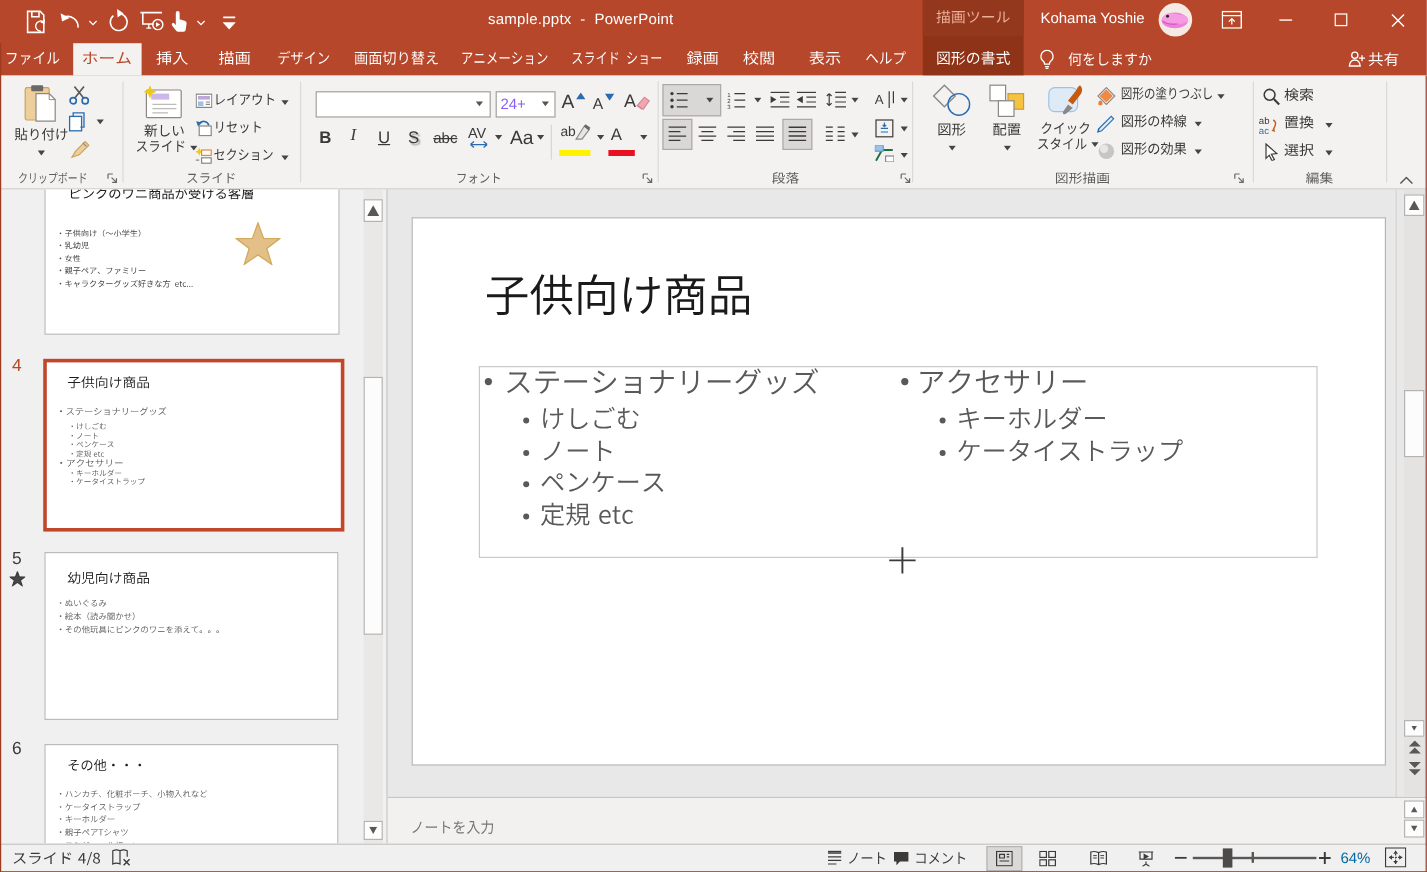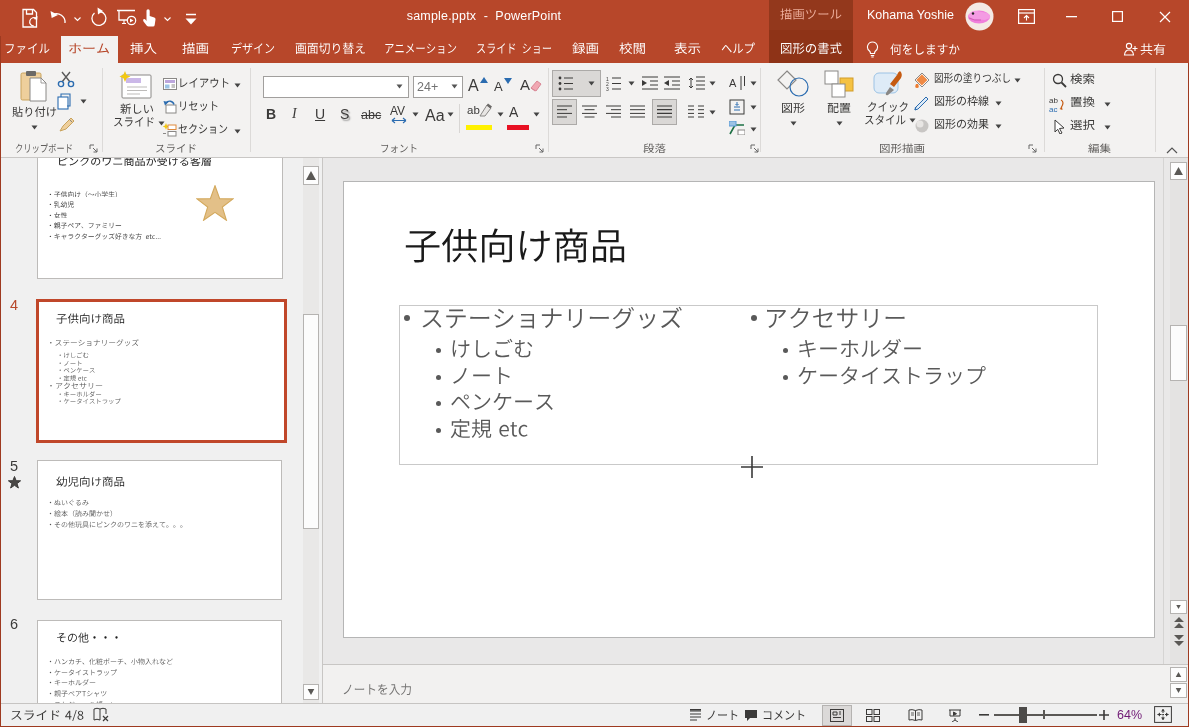--- a/index.html
+++ b/index.html
@@ -646,21 +646,21 @@
     </svg>
   </div>
 <svg style="position:absolute;left:234px;top:129px;width:7px;height:5px" viewBox="0 0 7 5">
     <path d="M0.5 0.5 L6.5 0.5 L3.5 4.5 Z" fill="#444"></path>
   </svg>
 <div style="position:absolute;left:263px;top:76px;width:146px;height:22px;background:#fff;border:1px solid #A19F9D;box-sizing:border-box;"></div>
 <svg style="position:absolute;left:396px;top:84px;width:7px;height:5px" viewBox="0 0 7 5">
     <path d="M0.5 0.5 L6.5 0.5 L3.5 4.5 Z" fill="#555"></path>
   </svg>
 <div style="position:absolute;left:413px;top:76px;width:50px;height:22px;background:#fff;border:1px solid #A19F9D;box-sizing:border-box;"></div>
-<div style="position:absolute;left:417px;top:80px;font-size:12.5px;color:#737373">24+</div>
+<div style="position:absolute;left:417px;top:80px;font-size:12.5px;color:#8b5cf6">24+</div>
 <svg style="position:absolute;left:451px;top:84px;width:7px;height:5px" viewBox="0 0 7 5">
     <path d="M0.5 0.5 L6.5 0.5 L3.5 4.5 Z" fill="#555"></path>
   </svg>
 <div style="position:absolute;left:468px;top:76px;font-size:16px;color:#3B3A39">A</div>
 <svg style="position:absolute;left:480px;top:77px;width:8px;height:6px" viewBox="0 0 8 6">
     <path d="M4 0 L8 6 L0 6 Z" fill="#2B6CB0"></path>
   </svg>
 <div style="position:absolute;left:494px;top:79px;font-size:13px;color:#3B3A39">A</div>
 <svg style="position:absolute;left:504px;top:78px;width:8px;height:6px" viewBox="0 0 8 6">
     <path d="M0 0 L8 0 L4 6 Z" fill="#2B6CB0"></path>
@@ -1577,20 +1577,20 @@
   </svg>
 <svg style="position:absolute;left:979px;top:714px;width:10px;height:2px" viewBox="0 0 10 2">
     <rect width="10" height="1.6" fill="#3B3A39"></rect>
   </svg>
 <div style="position:absolute;left:994px;top:714px;width:103px;height:1.5px;background:#5A5855"></div>
 <div style="position:absolute;left:1043px;top:710px;width:1.5px;height:9px;background:#5A5855"></div>
 <div style="position:absolute;left:1019px;top:707px;width:8px;height:16px;background:#4D4B49"></div>
 <svg style="position:absolute;left:1099px;top:710px;width:10px;height:10px" viewBox="0 0 10 10">
     <path d="M5 0 V10 M0 5 H10" stroke="#3B3A39" stroke-width="1.6"></path>
   </svg>
-<div style="position:absolute;left:1117px;top:708px;font-size:12.5px;color:#701a75">64%</div>
+<div style="position:absolute;left:1117px;top:708px;font-size:12.5px;color:#0369a1">64%</div>
 <svg style="position:absolute;left:1154px;top:706px;width:18px;height:17px" viewBox="0 0 18 17" fill="none" stroke="#3B3A39">
     <rect x="0.6" y="0.6" width="16.8" height="15.8"></rect>
     <path d="M9 3 v11 M3.5 8.5 h11" stroke-dasharray="1.5 1"></path>
     <path d="M9 3 l-2 2.5 h4 z M9 14 l-2 -2.5 h4 z M3.5 8.5 l2.5 -2 v4 z M14.5 8.5 l-2.5 -2 v4 z" fill="#3B3A39" stroke="none"></path>
   </svg>
 <div style="position:absolute;left:0;top:36px;width:1px;height:691px;background:#9E3A20"></div>
 <div style="position:absolute;left:1188px;top:63px;width:1px;height:664px;background:#9E3A20"></div>
 <div style="position:absolute;left:0;top:726px;width:1189px;height:1px;background:#9E3A20"></div>
 </body></html>

